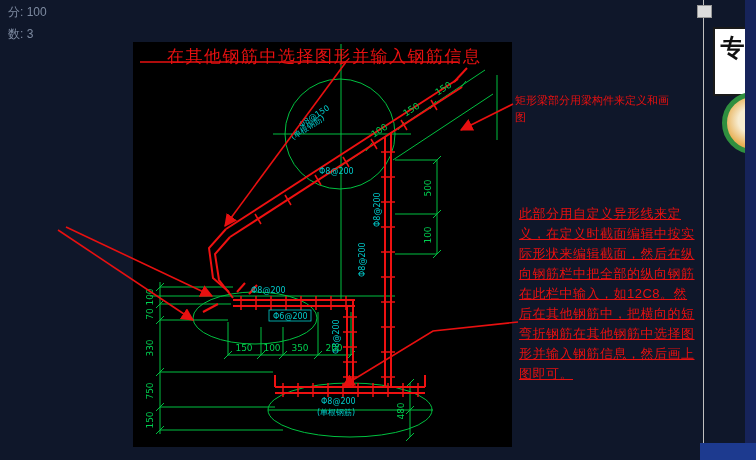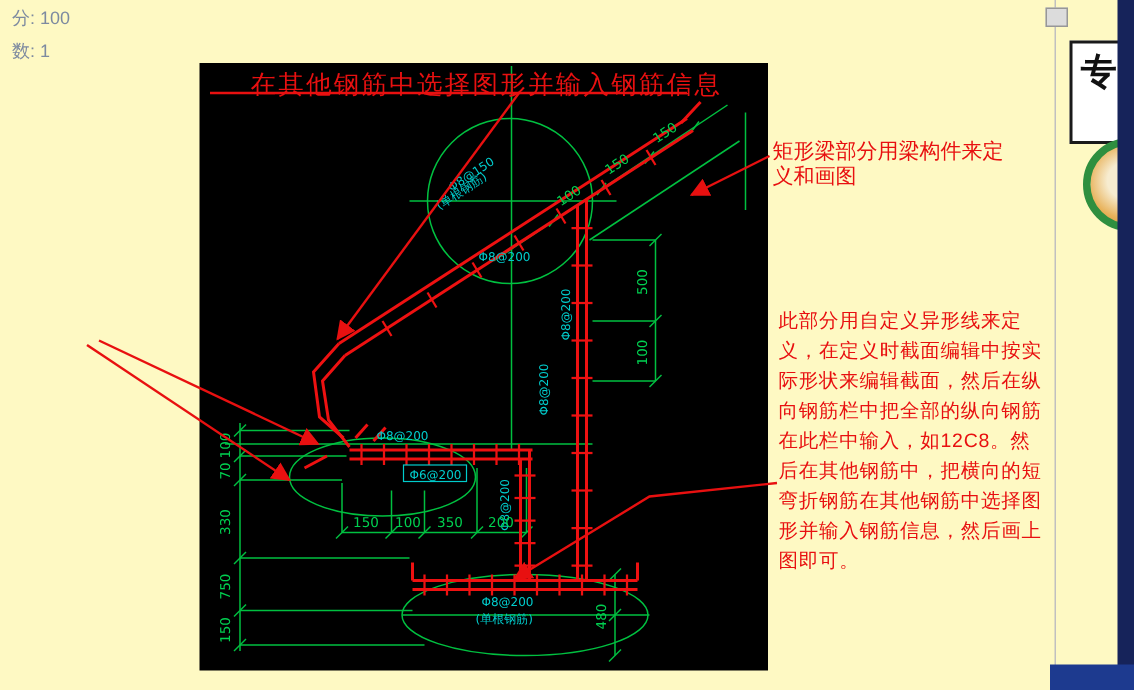--- a/index.html
+++ b/index.html
@@ -1,44 +1,44 @@
 <!DOCTYPE html>
 <html><head>
 <meta charset="utf-8">
 <style>
   html,body{margin:0;padding:0;background:#fff;}
-  #stage{position:relative;width:756px;height:460px;background:#fef9c3;overflow:hidden;
+  #stage{position:relative;width:756px;height:460px;background:#0f172a;overflow:hidden;
          font-family:"Liberation Sans",sans-serif;}
   .abs{position:absolute;}
   .topinfo{color:#7d8aa0;font-size:12px;}
   #canvas{left:133px;top:42px;width:379px;height:405px;background:#000;}
   .red-note{color:#e81010;}
   #note-top{left:141px;top:45px;font-size:17px;letter-spacing:1.5px;white-space:nowrap;margin-left:26px;}
   #note-left{left:4px;top:210px;font-size:14px;white-space:nowrap;}
-  #note-right-title{left:515px;top:92px;width:162px;font-size:14px;line-height:17px;}
-  #note-paragraph{left:519px;top:204px;width:180px;font-size:13px;line-height:20px;letter-spacing:0.5px;}
+  #note-right-title{left:515px;top:92px;width:162px;font-size:11px;line-height:17px;}
+  #note-paragraph{left:519px;top:204px;width:180px;font-size:13px;line-height:20px;letter-spacing:0.5px;text-decoration:underline;}
   #divider{left:703px;top:0;width:1px;height:460px;background:#c0c0c0;}
   #mini-icon{left:697px;top:5px;width:13px;height:11px;background:#dcdcdc;border:1px solid #979797;}
   #banner{left:713px;top:27px;width:35px;height:62px;background:#fff;border:2px solid #1a1a1a;
           overflow:hidden;text-align:center;font-family:"Liberation Serif",serif;
           font-weight:bold;font-size:24px;color:#111;padding-top:3px;}
   #emblem{left:722px;top:92px;width:52px;height:52px;border-radius:50%;border:5px solid #2f8f3f;
           background:radial-gradient(circle at 45% 45%, #f7ecd0 30%, #e8b25a 62%, #c97f2e 100%);}
   #edge-strip{left:745px;top:0;width:11px;height:460px;background:#16235a;}
   #br-bar{left:700px;top:443px;width:56px;height:17px;background:#1d3a8f;}
   #leaders{left:0;top:0;pointer-events:none;}
   svg text{font-family:"DejaVu Sans",sans-serif;}
 </style>
 </head>
 <body>
 
 <div id="stage">
 
   <div class="abs topinfo" style="left:8px;top:4px">分: 100</div>
-  <div class="abs topinfo" style="left:8px;top:26px">数: 1</div>
+  <div class="abs topinfo" style="left:8px;top:26px">数: 3</div>
 
   <div id="canvas" class="abs">
     <svg width="379" height="405" viewBox="0 0 379 405">
 
       <g stroke="#00c040" fill="none" stroke-width="1">
         <circle cx="207" cy="92" r="55"></circle>
         <ellipse cx="122" cy="276" rx="62" ry="26"></ellipse>
         <ellipse cx="217" cy="368" rx="82" ry="27"></ellipse>
         <line x1="208" y1="2" x2="208" y2="258"></line>
         <line x1="140" y1="92" x2="278" y2="92"></line>

